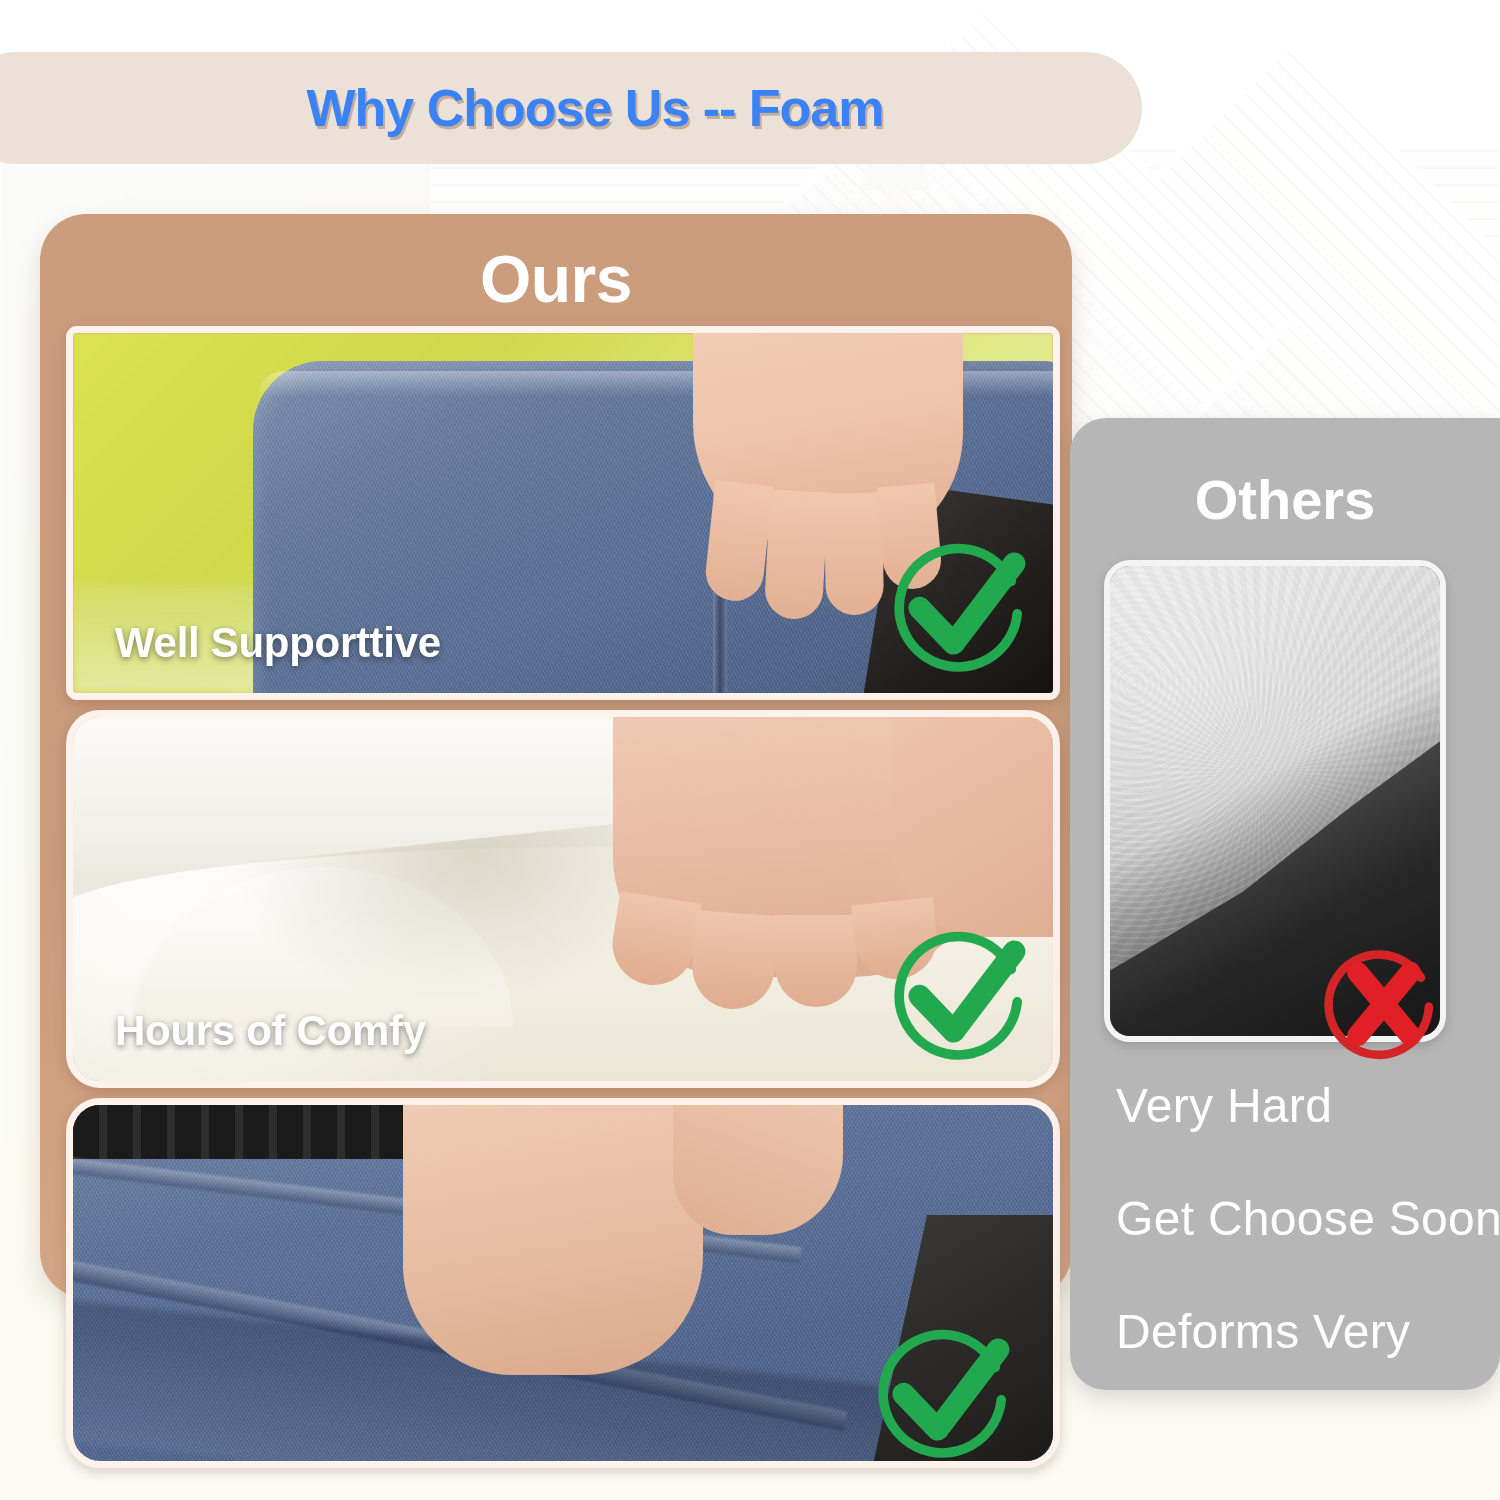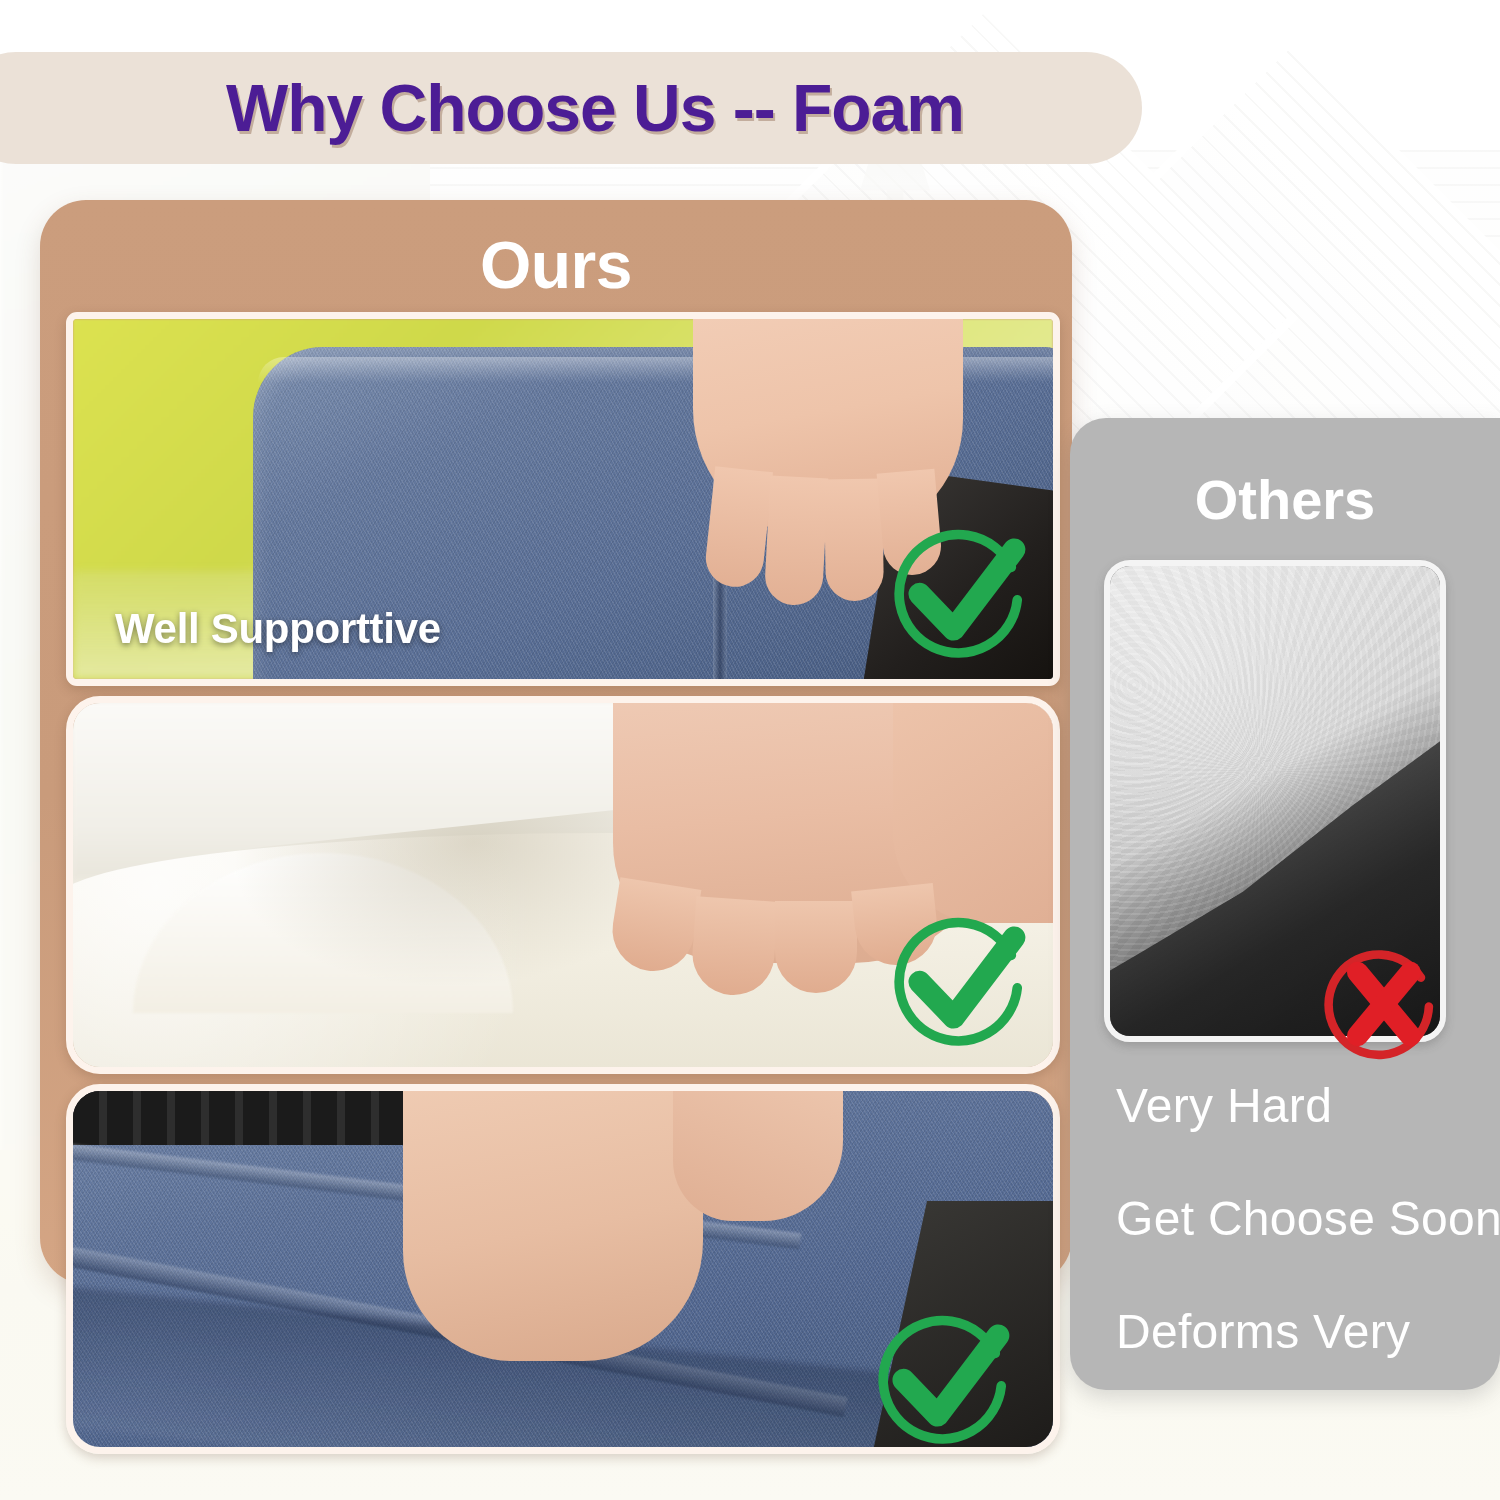--- a/index.html
+++ b/index.html
@@ -34,25 +34,25 @@
     clip-path:polygon(22% 0,78% 0,100% 42%,62% 42%,62% 100%,38% 100%,38% 42%,0 42%);}
   .bg-blur-left{position:absolute;left:0;top:140px;width:470px;height:1060px;
     background:linear-gradient(160deg,#f3f3ef 0%,#ecefe2 45%,#f6f4e6 100%);
     filter:blur(2px);opacity:.75;}
 
   
   .title-banner{position:absolute;left:-40px;top:52px;width:1182px;height:112px;
     background:#ebe1d7;border-radius:56px;}
   .title-text{position:absolute;left:60px;top:54px;width:1070px;height:108px;
     display:flex;align-items:center;justify-content:center;
-    font-size:66px;font-weight:700;letter-spacing:-1px;color:#4c1d95;
+    font-size:52px;font-weight:700;letter-spacing:-1px;color:#3b82f6;
     text-shadow:2px 3px 0 rgba(120,78,48,.35);white-space:nowrap;}
 
   
-  .ours-panel{position:absolute;left:40px;top:200px;width:1032px;height:1084px;
+  .ours-panel{position:absolute;left:40px;top:214px;width:1032px;height:1084px;
     background:linear-gradient(180deg,#cb9d7d 0%,#c99b7b 55%,#d4a584 100%);
     border-radius:46px;box-shadow:0 10px 26px rgba(120,80,50,.18);}
   .ours-title{position:absolute;left:0;top:24px;width:1032px;height:82px;
     display:flex;align-items:center;justify-content:center;
     font-size:66px;font-weight:700;color:#ffffff;letter-spacing:-.5px;}
 
   .card{position:absolute;left:26px;width:980px;border-radius:34px;overflow:hidden;
     border:7px solid #fdf3ec;box-shadow:0 4px 12px rgba(90,60,38,.22);}
   .card-1{top:112px;height:360px;border-radius:11px;}
   .card-2{top:496px;height:364px;}
@@ -237,20 +237,21 @@
         <div class="p2-foam"></div>
         <div class="p2-ridge"></div>
         <div class="p2-dent"></div>
         <div class="p2-hand"></div>
         <div class="p2-wrist"></div>
         <div class="p2-finger p2-f1"></div>
         <div class="p2-finger p2-f2"></div>
         <div class="p2-finger p2-f3"></div>
         <div class="p2-finger p2-f4"></div>
       </div>
+      <div class="caption">Hours of Comfy</div>
       <svg class="check" viewBox="0 0 100 100">
         <path d="M84 34 A40 40 0 1 0 88 56" fill="none" stroke="#22a84f" stroke-width="6.5" stroke-linecap="round"></path>
         <path d="M22 52 L45 76 L86 22" fill="none" stroke="#22a84f" stroke-width="15" stroke-linecap="round" stroke-linejoin="round"></path>
       </svg>
     </div>
 
     <div class="card card-3">
       <div class="photo">
         <div class="p3-bg"></div>
         <div class="p3-wicker"></div>

